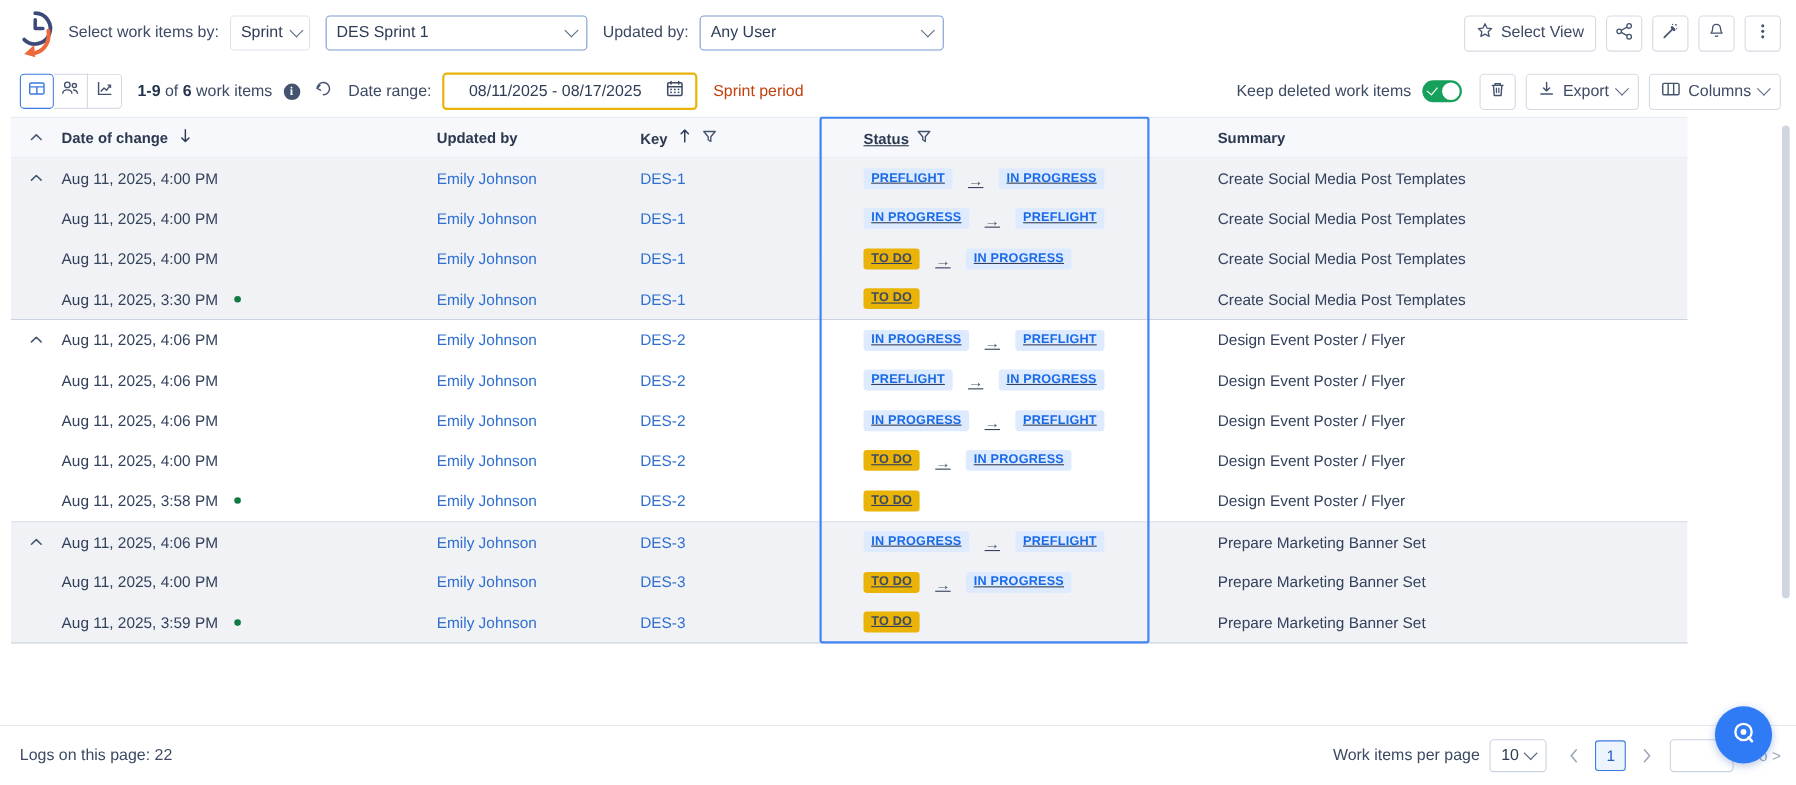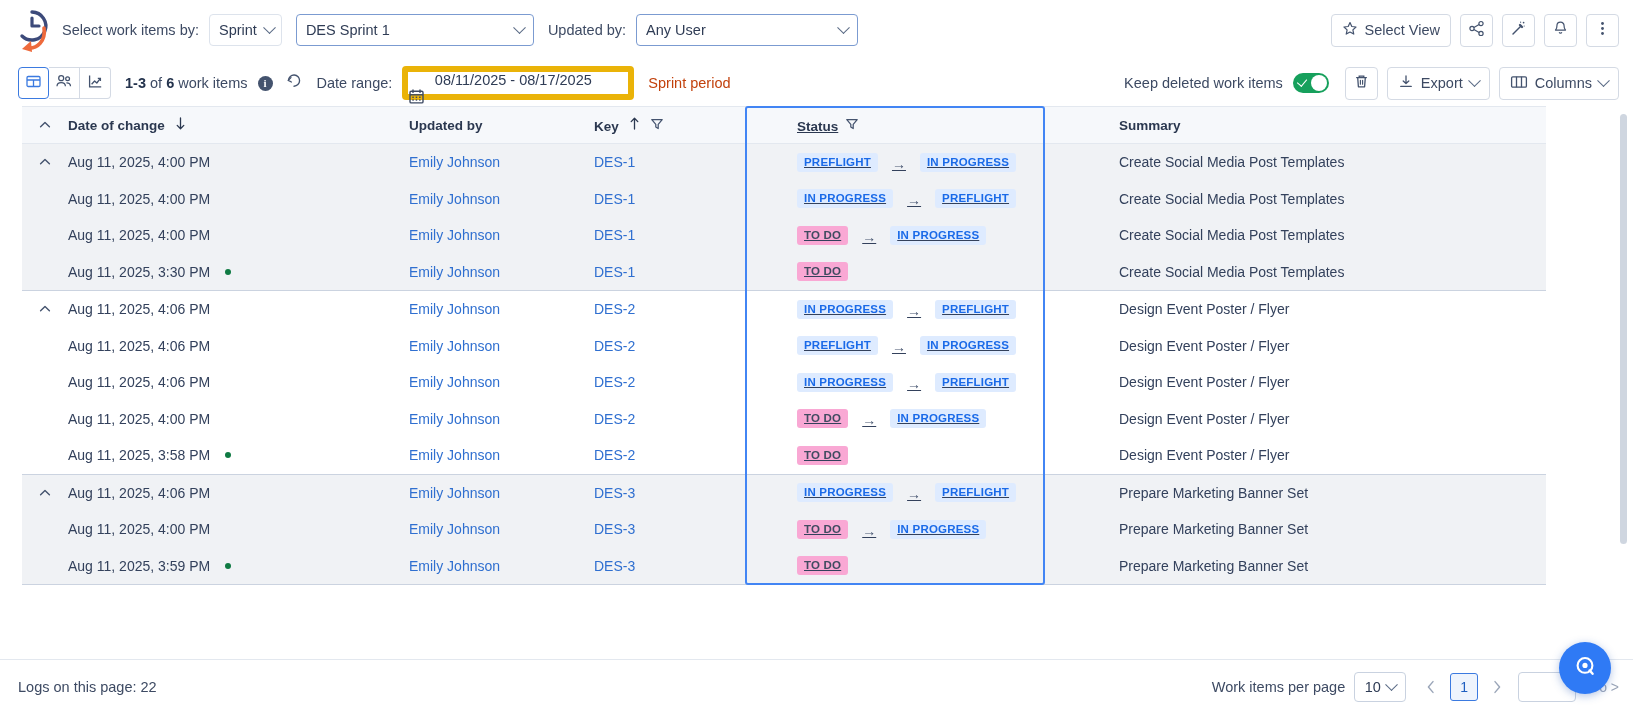--- a/index.html
+++ b/index.html
@@ -61,42 +61,42 @@
   .seg.active { border: 1.6px solid #3b7ae0; border-radius: 4px; background: #fff; }
   .count-text { font-size: 14.5px; color: #3d4a63; margin-left: 14px; white-space: nowrap; }
   .count-text b { font-weight: 700; color: #24334d; }
   .circ-i {
     width: 15px; height: 15px; border-radius: 50%; background: #44536e; color: #fff;
     font-size: 11px; font-weight: 700; display: inline-flex; align-items: center;
     justify-content: center; margin-left: 10px; font-family: "Liberation Serif", serif;
   }
   .date-label { font-size: 14.5px; color: #3d4a63; margin-left: 14px; }
   .daterange {
-    width: 232px; height: 34px; border: 6px solid #eab308; border-radius: 4px;
-    display: flex; justify-content: space-between;
-    padding: 0 10px 0 0; margin-left: 10px; background: #fff; cursor: pointer; flex-direction: column;
+    width: 232px; height: 34px; border: 2px solid #eab308; border-radius: 4px;
+    display: flex; align-items: center; justify-content: space-between;
+    padding: 0 10px 0 0; margin-left: 10px; background: #fff; cursor: pointer;
   }
   .daterange .dv { flex: 1; text-align: center; font-size: 14.5px; color: #2f3c55; }
   .sprint-period { font-size: 14.5px; color: #c2410c; margin-left: 14px; }
   .keep-label { font-size: 14.5px; color: #3d4a63; }
   .toggle {
     width: 36px; height: 20px; border-radius: 10px; background: #16a05c;
     margin-left: 10px; position: relative; cursor: pointer; flex: 0 0 36px;
   }
   .toggle::after {
     content: ""; position: absolute; right: 2px; top: 2px; width: 16px; height: 16px;
     border-radius: 50%; background: #fff;
   }
   .toggle .chk {
     position: absolute; left: 6px; top: 4px; width: 6px; height: 9px;
     border-right: 1.6px solid #fff; border-bottom: 1.6px solid #fff; transform: rotate(40deg);
   }
 
   
-  .table-wrap { flex: 1 1 auto; position: relative; overflow: hidden; background: #fff; padding-left: 22px; }
+  .table-wrap { flex: 1 1 auto; position: relative; overflow: hidden; background: #fff; padding-left: 10px; }
   .thead {
     height: 38px; background: #f6f8fb; border-top: 1px solid #e3e8ef; border-bottom: 1px solid #e3e8ef;
     display: flex; align-items: center; font-size: 13.5px; font-weight: 700; color: #2b3850;
     width: 1524px;
   }
   .col-exp   { width: 46px; flex: 0 0 46px; display:flex; align-items:center; justify-content:center; }
   .col-date  { width: 341px; flex: 0 0 341px; display: flex; align-items: center; gap: 9px; }
   .col-user  { width: 185px; flex: 0 0 185px; }
   .col-key   { width: 175px; flex: 0 0 175px; display: flex; align-items: flex-end; gap: 9px; }
   .col-status{ width: 345px; flex: 0 0 345px; display: flex; align-items: flex-end; gap: 7px; padding-left: 28px; text-decoration: underline;}
@@ -110,21 +110,21 @@
     height: 36.5px; display: flex; align-items: center; font-size: 14px; color: #33415c;
   }
   .trow .col-status { padding-left: 28px; }
   .link { color: #2f6fd0; cursor: pointer; }
   .dot-green { display:inline-block; width: 6px; height: 6px; border-radius: 50%; background: #0f7a43; margin-left: 6px; vertical-align: 3px; }
 
   .badge {
     display: inline-block; padding: 3px 7px; border-radius: 3px;
     font-size: 11.5px; font-weight: 700; letter-spacing: .2px; line-height: 1.1;
   }
-  .badge.todo { background: #f9a8d4; color: #3f4b60; }
+  .badge.todo { background: #eab308; color: #3f4b60; }
   .badge.blue { background: #deebff; color: #1a6ae8; }
   .arrow-g { color: #44536e; margin: 0 7px; font-size: 14px; }
 
   
   .sel-box {
     position: absolute; border: 2.5px solid #4285f4; border-radius: 3px;
     pointer-events: none; z-index: 5;
   }
 
   
@@ -271,21 +271,21 @@
         <span>
           <svg width="17" height="17" viewBox="0 0 17 17">
               <path d="M2.6 2.6v11.2h11.6" fill="none" stroke="#44536e" stroke-width="1.3"></path>
               <path d="M4.6 11.2l3-3.2 2.2 2 3.2-4.2" fill="none" stroke="#44536e" stroke-width="1.3" stroke-linejoin="round"></path>
               <path d="M10.8 5.4h2.6v2.6" fill="none" stroke="#44536e" stroke-width="1.3"></path>
             </svg>
         </span>
       </div>
     </div>
 
-    <span class="count-text"><b>1-3</b><span> of </span><b>6</b><span> work items</span></span>
+    <span class="count-text"><b>1-9</b><span> of </span><b>6</b><span> work items</span></span>
 
     <span class="circ-i">i</span>
 
     <span style="margin-left:12px">
       <svg width="18" height="18" viewBox="0 0 18 18">
           <path d="M3.4 8.2a5.6 5.6 0 115.6 6" fill="none" stroke="#44536e" stroke-width="1.35" stroke-linecap="round"></path>
           <path d="M5.9 5.6L3.3 8.4 6.4 10" fill="none" stroke="#44536e" stroke-width="1.35" stroke-linejoin="round" stroke-linecap="round"></path>
         </svg>
     </span>
 

